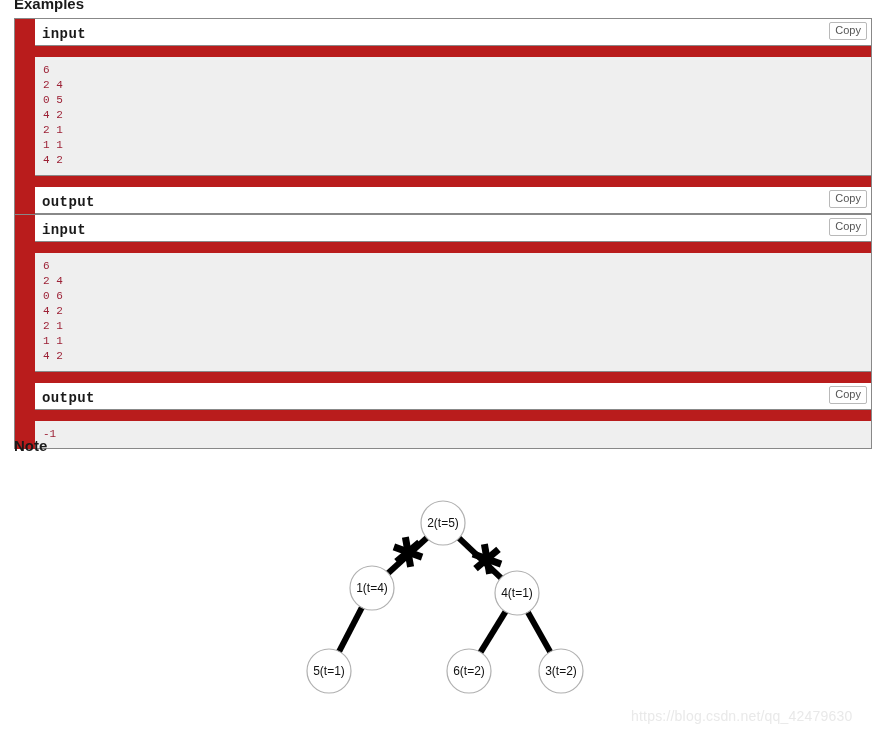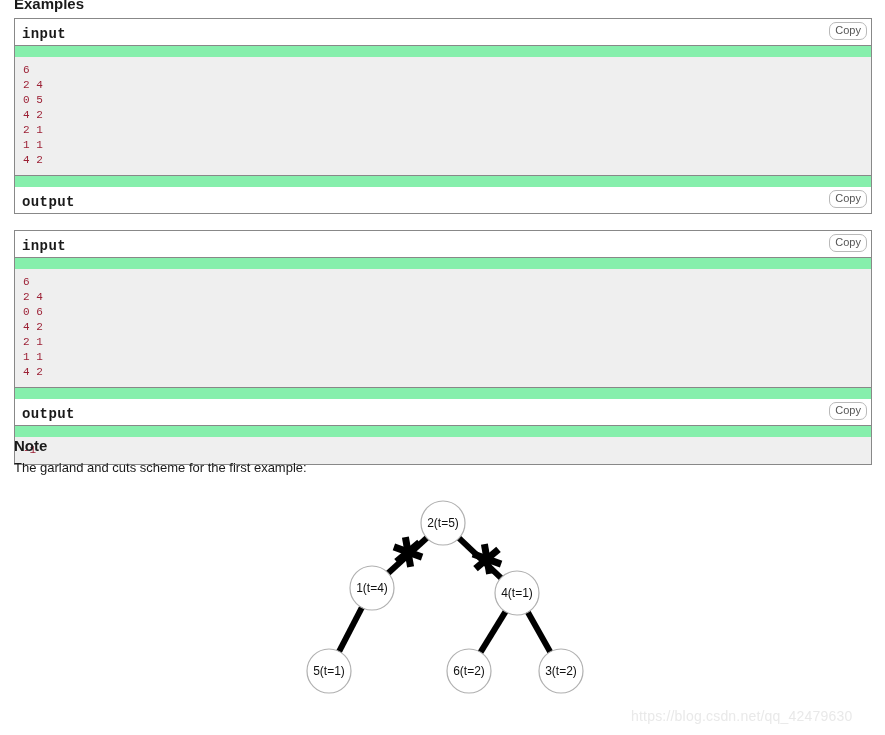--- a/index.html
+++ b/index.html
@@ -21,22 +21,22 @@
     padding: 0;
     line-height: 16px;
   }
   #examples-heading { position: absolute; left: 14px; top: -4px; }
 
   
   .sample-tests { position: absolute; left: 14px; top: 18px; width: 858px; }
   .sample-test {
     border: 1px solid #888888;
     border-bottom: none;
-    background: #86efac;
-    margin-bottom: 16px;
+    background: #b91c1c;
+    padding-left: 20px;
   }
   .sample-test .bottom-cap { border-bottom: 1px solid #888888; }
 
   .io-title {
     position: relative;
     background: #ffffff;
     padding: 5px 8px 5px 7px;
     border-bottom: 1px solid #888888;
     height: 27px;
   }
@@ -50,21 +50,21 @@
   }
   .copy-btn {
     position: absolute;
     right: 4px;
     top: 3px;
     font-family: "Liberation Sans", sans-serif;
     font-size: 11px;
     color: #555555;
     background: #ffffff;
     border: 1px solid #b9b9b9;
-    border-radius: 7px;
+    border-radius: 2px;
     padding: 1px 5px 2px 5px;
     line-height: 13px;
     cursor: pointer;
   }
   .io-content {
     background: #efefef;
     border-bottom: 1px solid #888888;
     padding: 6px 8px 7px 8px;
     font-family: "Liberation Mono", monospace;
     font-size: 11px;
@@ -141,21 +141,20 @@
       <div class="io-title">
         <span class="label">output</span>
         <button class="copy-btn">Copy</button>
       </div>
       <pre class="io-content single bottom-cap">-1</pre>
     </div>
 
   </div>
 
   <h3 class="section-title" id="note-heading">Note</h3>
-  <div id="note-text">The garland and cuts scheme for the first example:</div>
 
   <svg id="tree-figure" viewBox="0 0 885 220" width="885" height="220">
     <g id="edges-layer">
         <line x1="427.51071055108713" y1="47.18033541097658" x2="387.48928944891287" y2="83.81966458902342" stroke="#000000" stroke-width="6" stroke-linecap="butt"></line>
         <line x1="458.255836756049" y1="47.431196931397736" x2="501.744163243951" y2="88.56880306860226" stroke="#000000" stroke-width="6" stroke-linecap="butt"></line>
         <line x1="362.33989759923713" y1="116.64624416891442" x2="338.66010240076287" y2="162.35375583108558" stroke="#000000" stroke-width="6" stroke-linecap="butt"></line>
         <line x1="505.99395406104895" y1="120.88482465079542" x2="480.00604593895105" y2="163.11517534920458" stroke="#000000" stroke-width="6" stroke-linecap="butt"></line>
         <line x1="527.3177449255701" y1="121.29054782260151" x2="550.6822550744299" y2="162.70945217739848" stroke="#000000" stroke-width="6" stroke-linecap="butt"></line>
       </g>
     <g id="nodes-layer">

